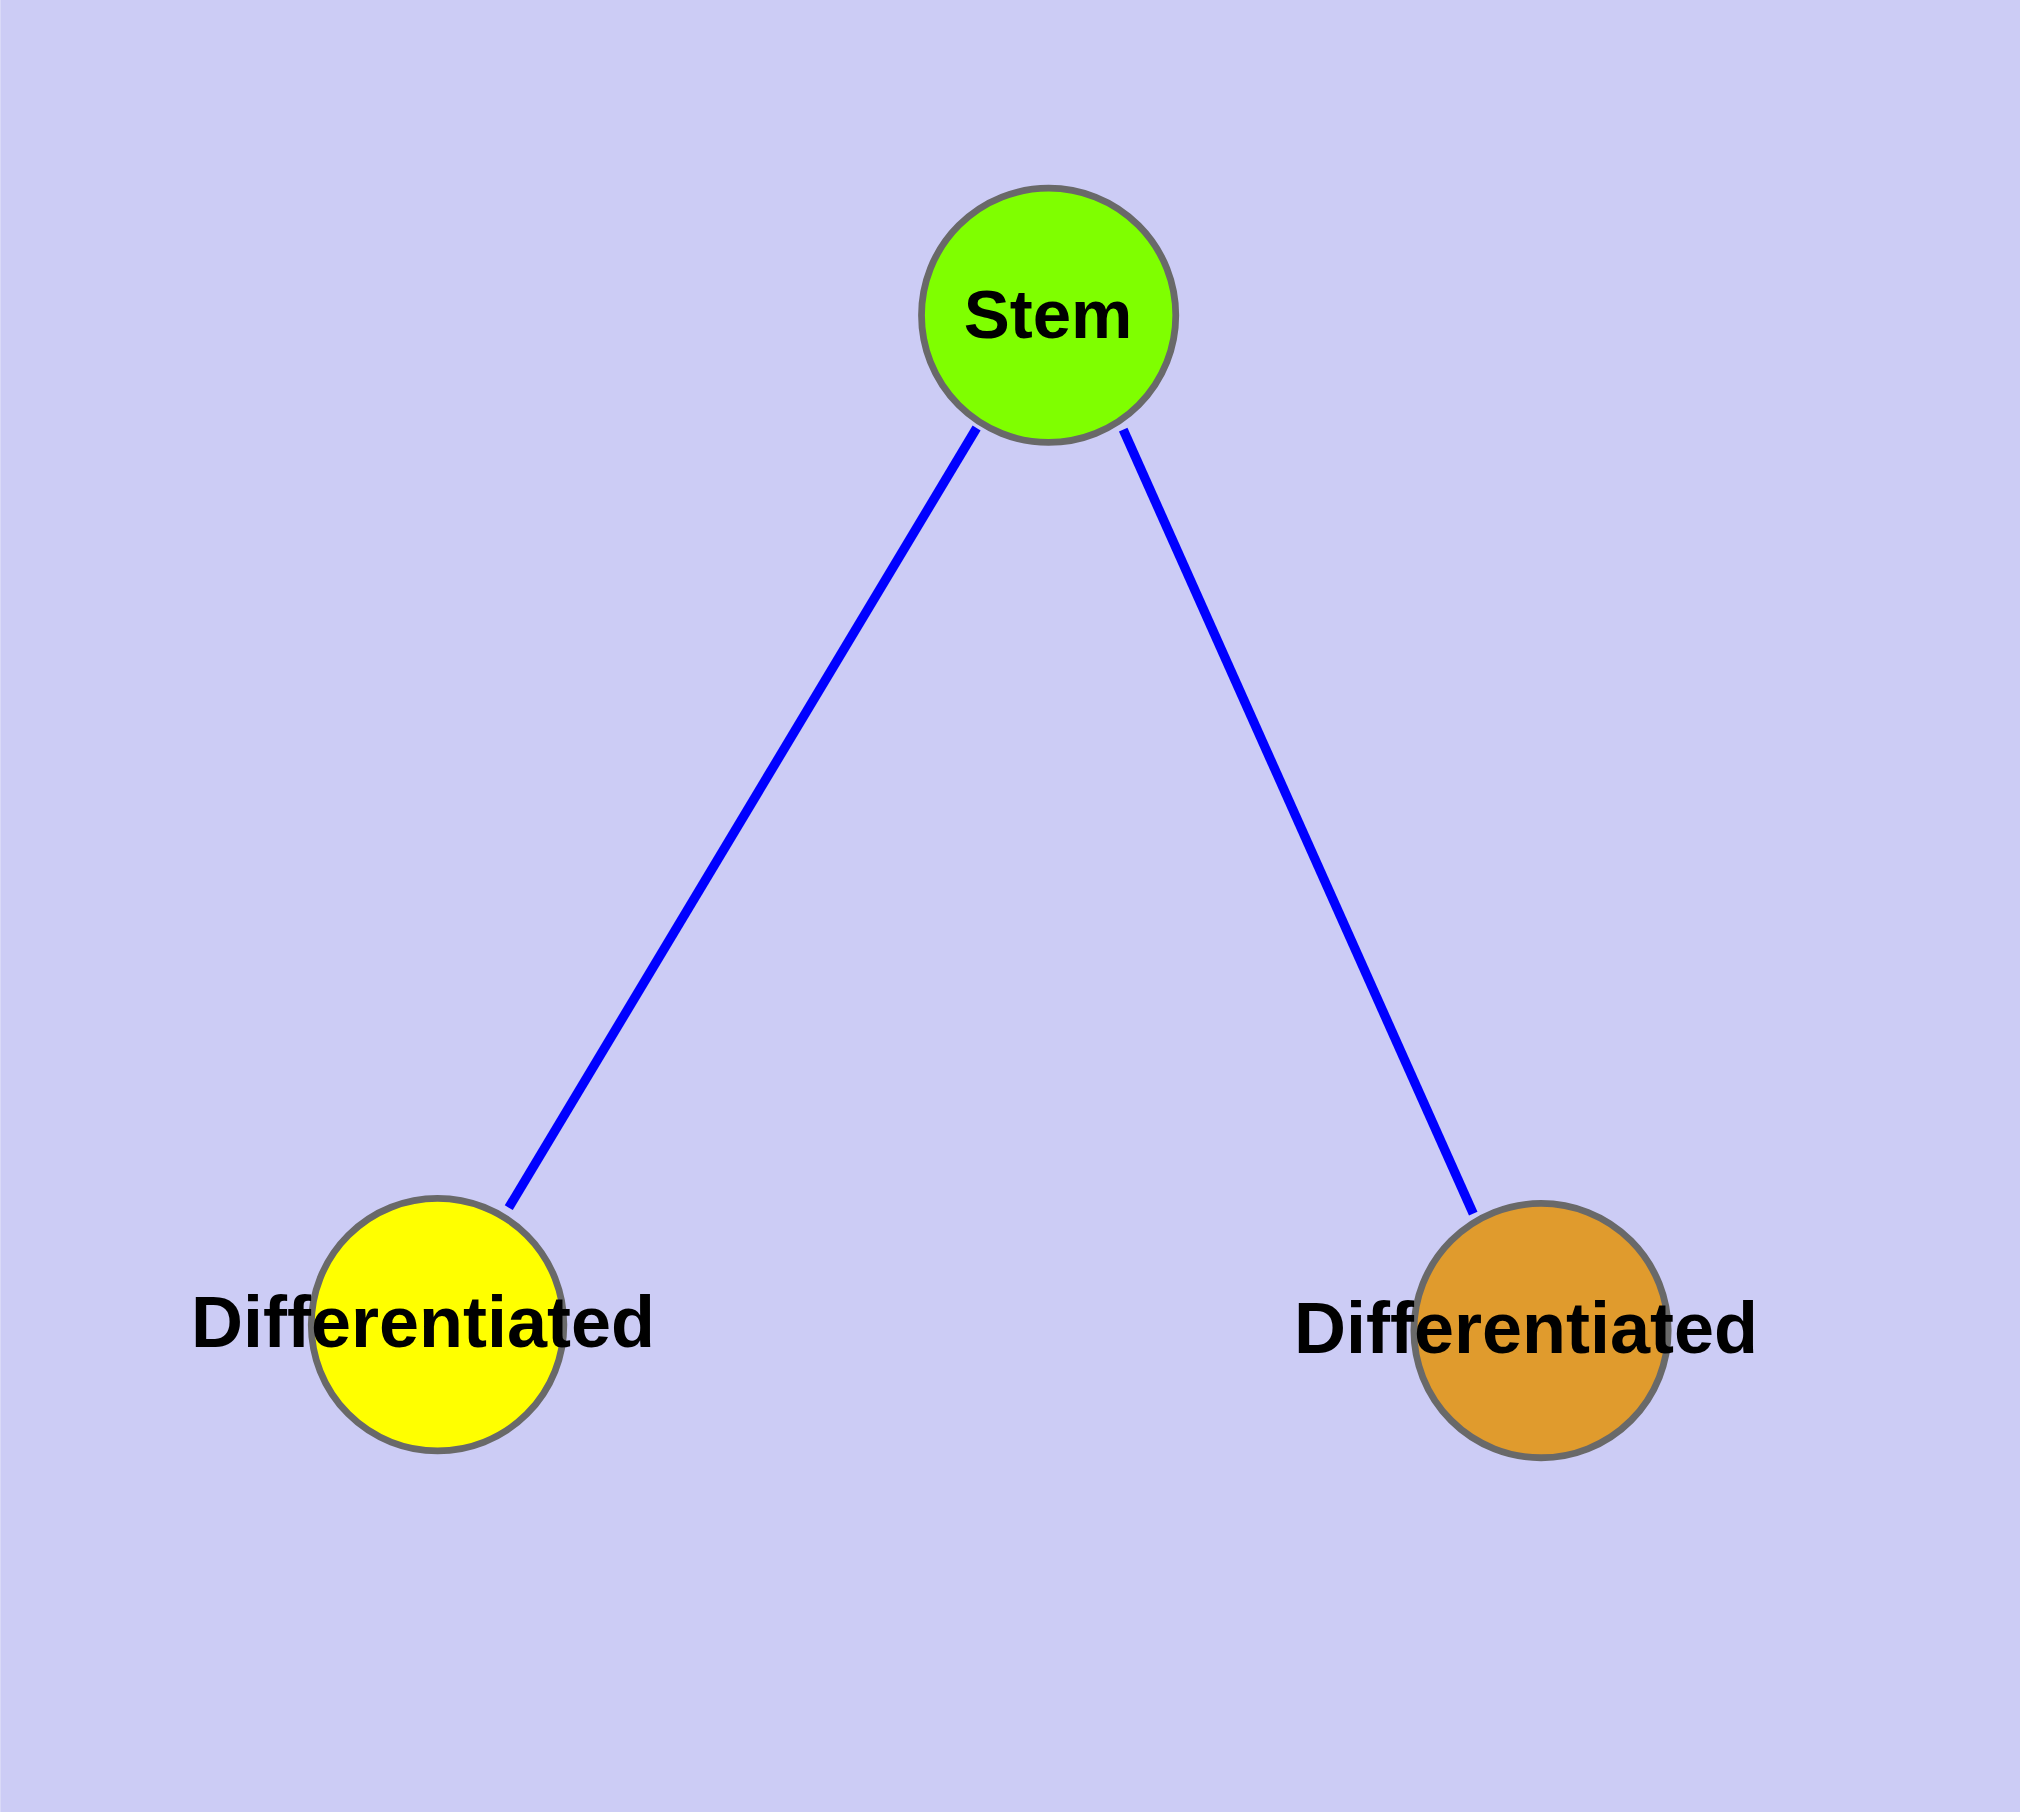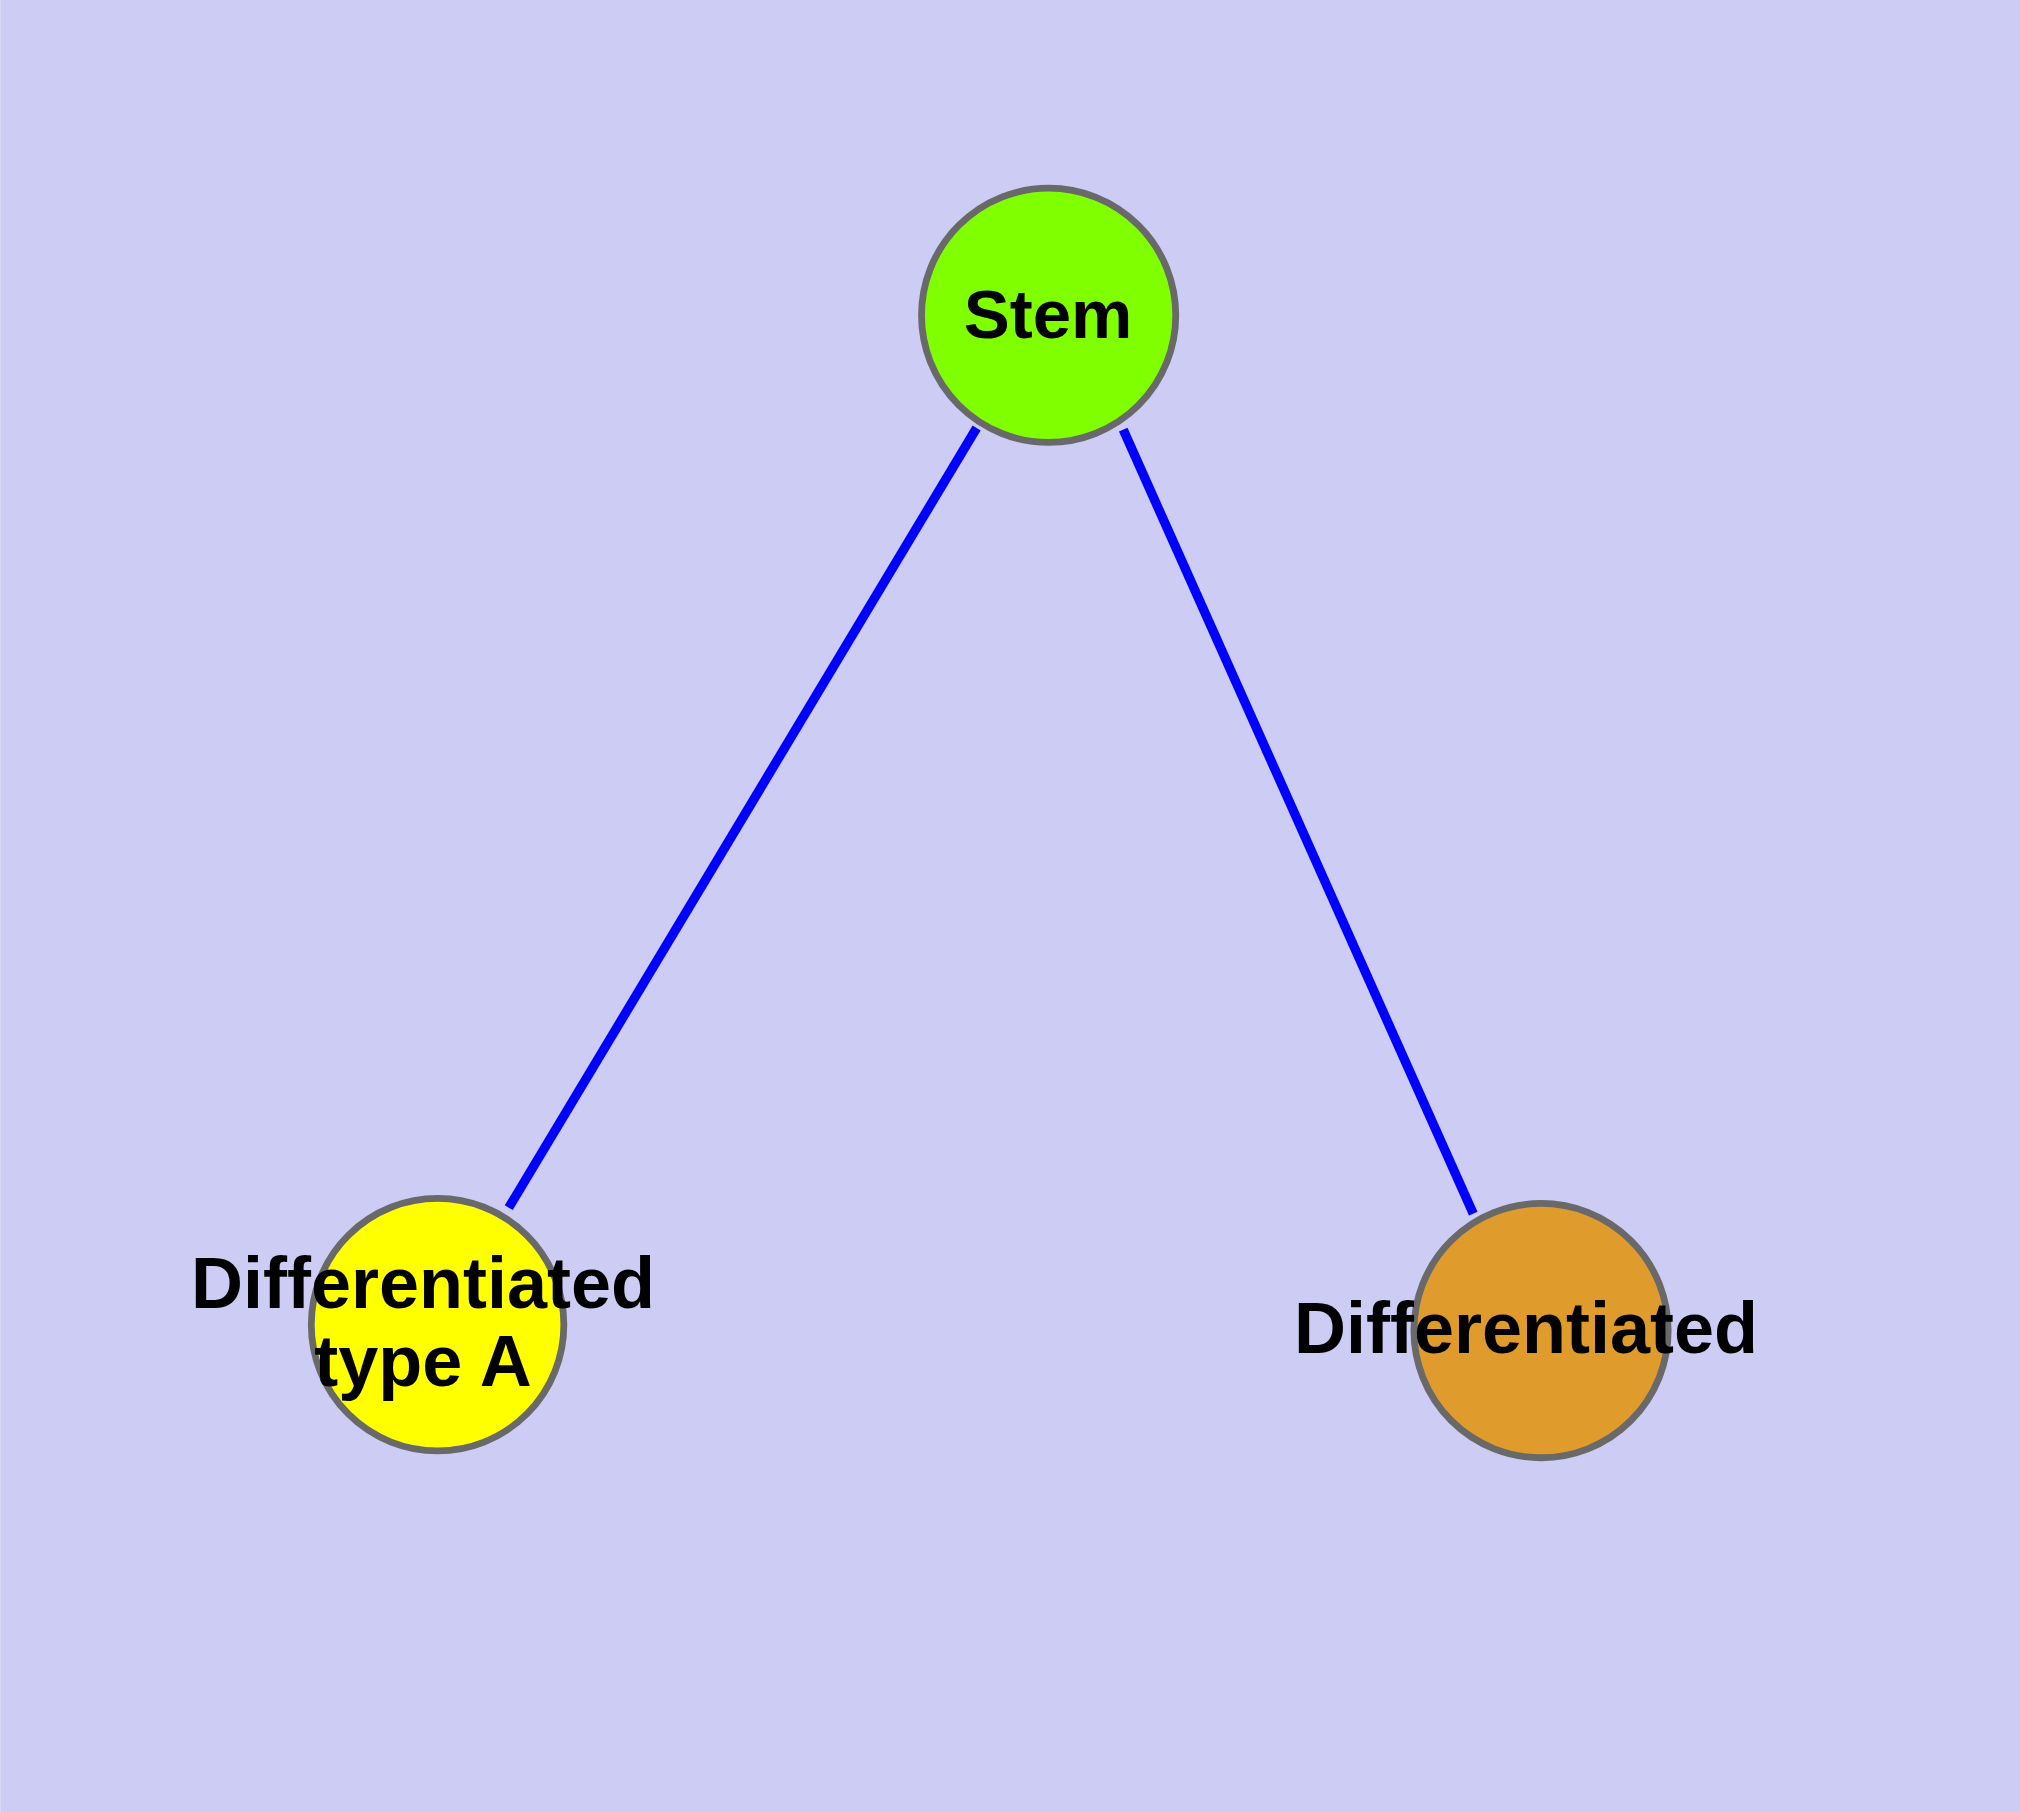--- a/index.html
+++ b/index.html
@@ -19,21 +19,20 @@
     left: 0;
     top: 0;
     width: 2021px;
     height: 1812px;
     display: block;
   }
   .node-label {
     position: absolute;
     font-weight: bold;
     color: #000000;
-    text-align: center;
     white-space: pre;
     line-height: 1.08;
     pointer-events: none;
     transform: translate(-50%, -50%);
   }
   .label-stem {
     font-size: 69px;
   }
   .label-leaf {
     font-size: 72px;
@@ -55,18 +54,18 @@
 
     <g>
       <circle cx="1237" cy="372" r="150" fill="#7fff00" stroke="#696969" stroke-width="8"></circle>
       <circle cx="516" cy="1563" r="149" fill="#ffff00" stroke="#696969" stroke-width="8"></circle>
       <circle cx="1818" cy="1570" r="150" fill="#e09b2d" stroke="#696969" stroke-width="8"></circle>
     </g>
   </svg>
 
   <div class="node-label label-stem" style="left:1048px; top:315px;">Stem</div>
 
-  <div class="node-label label-leaf" style="left:423px; top:1323px;"><span>Differentiated</span><br><span>type A</span></div>
+  <div class="node-label label-leaf" style="left:423px; top:1323px;"><span>Differentiated</span><br></div>
 
   <div class="node-label label-leaf" style="left:1526px; top:1329px;"><span>Differentiated</span><br></div>
 
 </div>
 
 
 </body></html>

